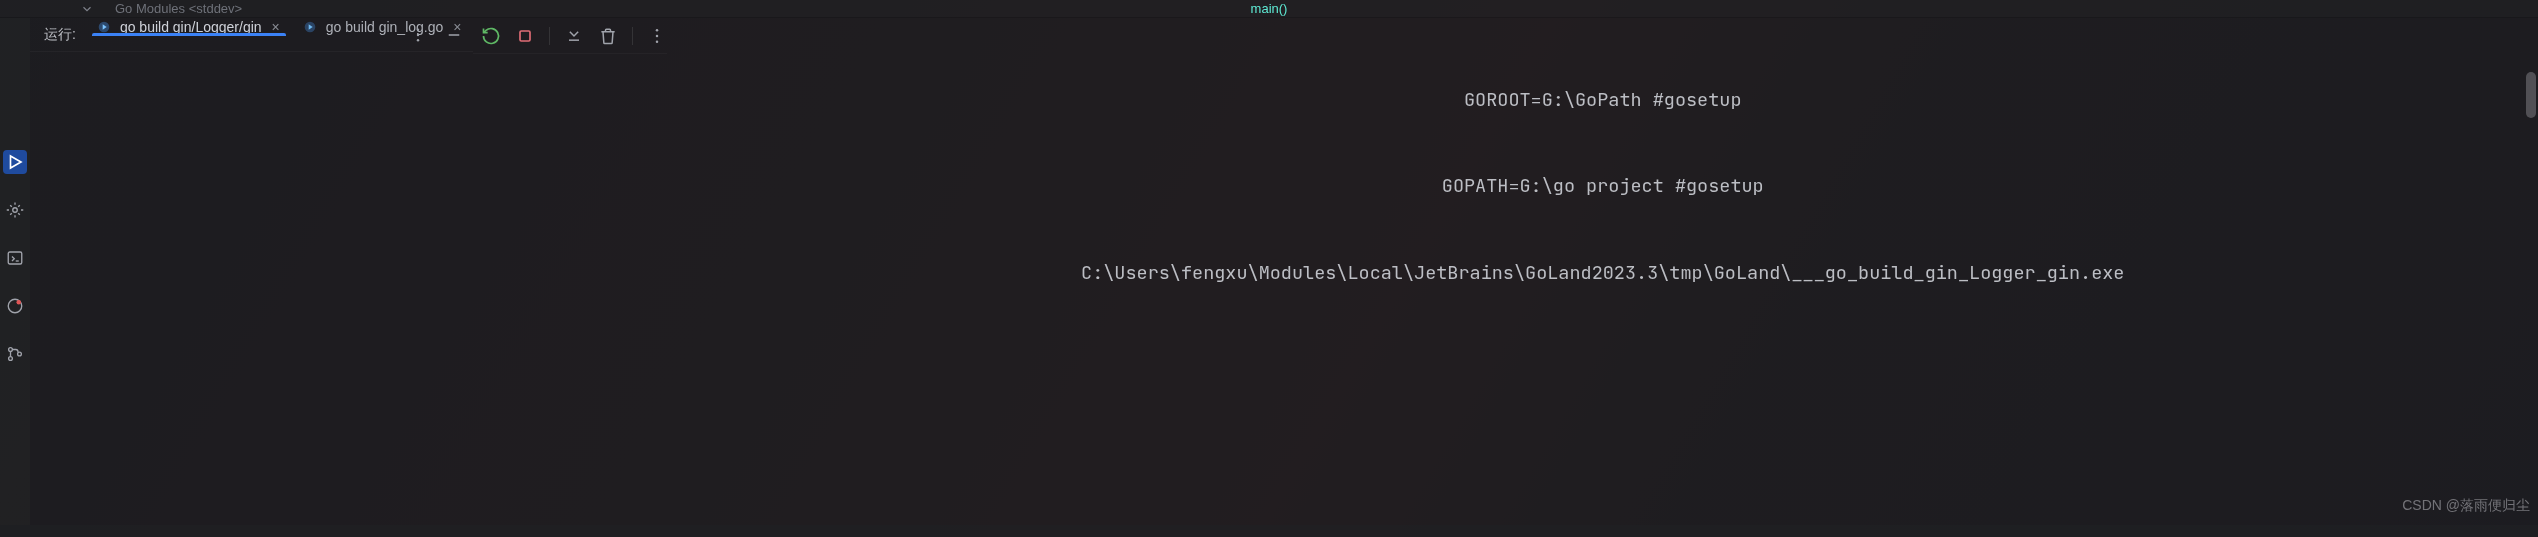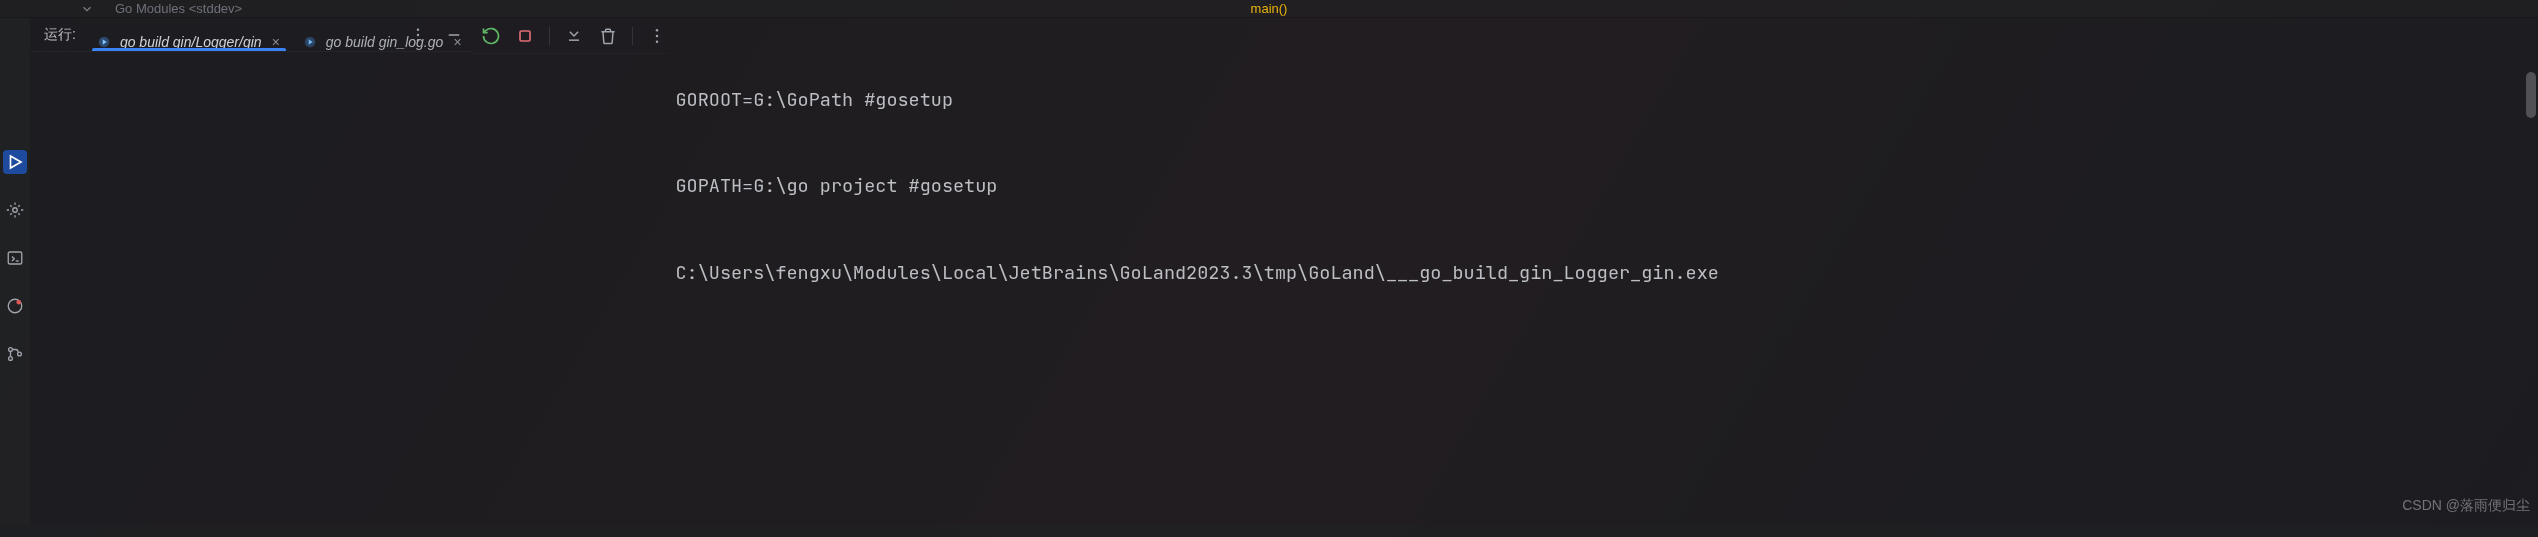--- a/index.html
+++ b/index.html
@@ -29,21 +29,21 @@
       align-items: center;
       padding-left: 80px;
       font-size: 13px;
       color: #6e7179;
       gap: 15px;
     }
     .top-fragment .center-label {
       position: absolute;
       left: 50%;
       transform: translateX(-50%);
-      color: #eab308;
+      color: #5eead4;
       font-size: 13px;
     }
     .left-rail {
       position: absolute;
       left: 0;
       top: 18px;
       bottom: 12px;
       width: 30px;
       background: rgba(30,31,34,0.6);
       z-index: 3;
@@ -85,21 +85,21 @@
       align-items: center;
       padding-left: 14px;
       border-bottom: 1px solid rgba(255,255,255,0.04);
       position: relative;
     }
     .run-label {
       color: #bcbec4;
       font-size: 14px;
       margin-right: 10px;
     }
-    .tabs { display: flex; height: 100%; align-items: flex-end; font-style: italic; }
+    .tabs { display: flex; height: 100%; align-items: flex-start; }
     .tab {
       display: flex;
       align-items: center;
       padding: 0 10px;
       gap: 8px;
       font-size: 14px;
       color: #aeb1b8;
       cursor: pointer;
       position: relative;
     }
@@ -166,20 +166,21 @@
     .console {
       flex: 1;
       padding: 10px 8px 8px 8px;
       font-family: "JetBrains Mono", Consolas, "Courier New", monospace;
       font-size: 18.5px;
       line-height: 1.56;
       color: #bcbec4;
       white-space: pre-wrap;
       word-break: break-all;
       overflow: auto;
+      text-align: center;
     }
     .watermark {
       position: absolute;
       right: 8px;
       bottom: 22px;
       font-size: 14px;
       color: rgba(200,200,205,0.5);
       z-index: 4;
     }
     .bottom-bar {

